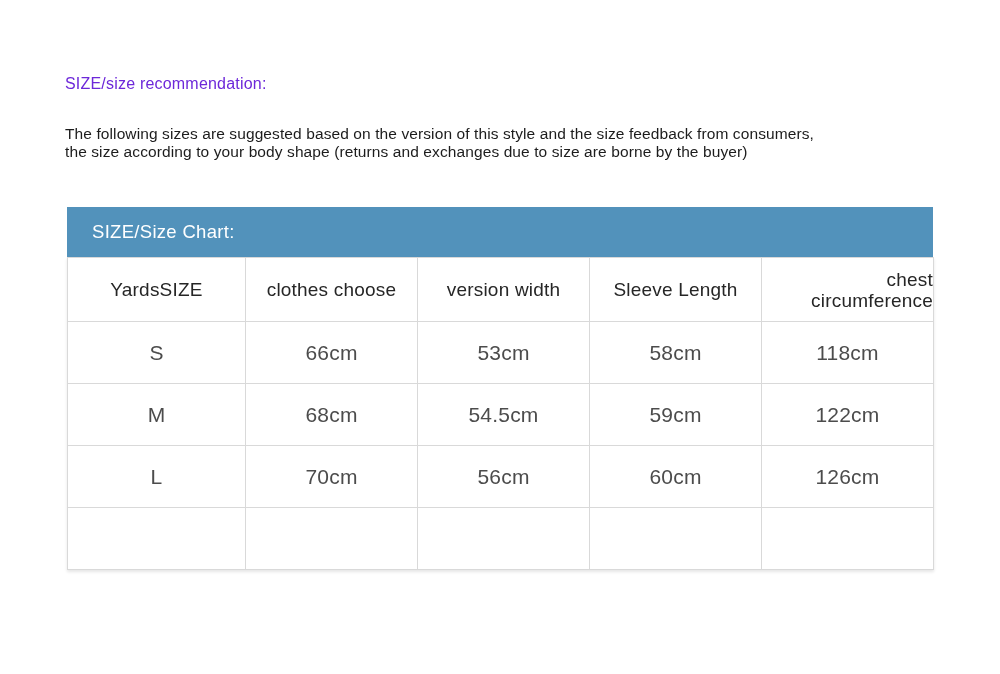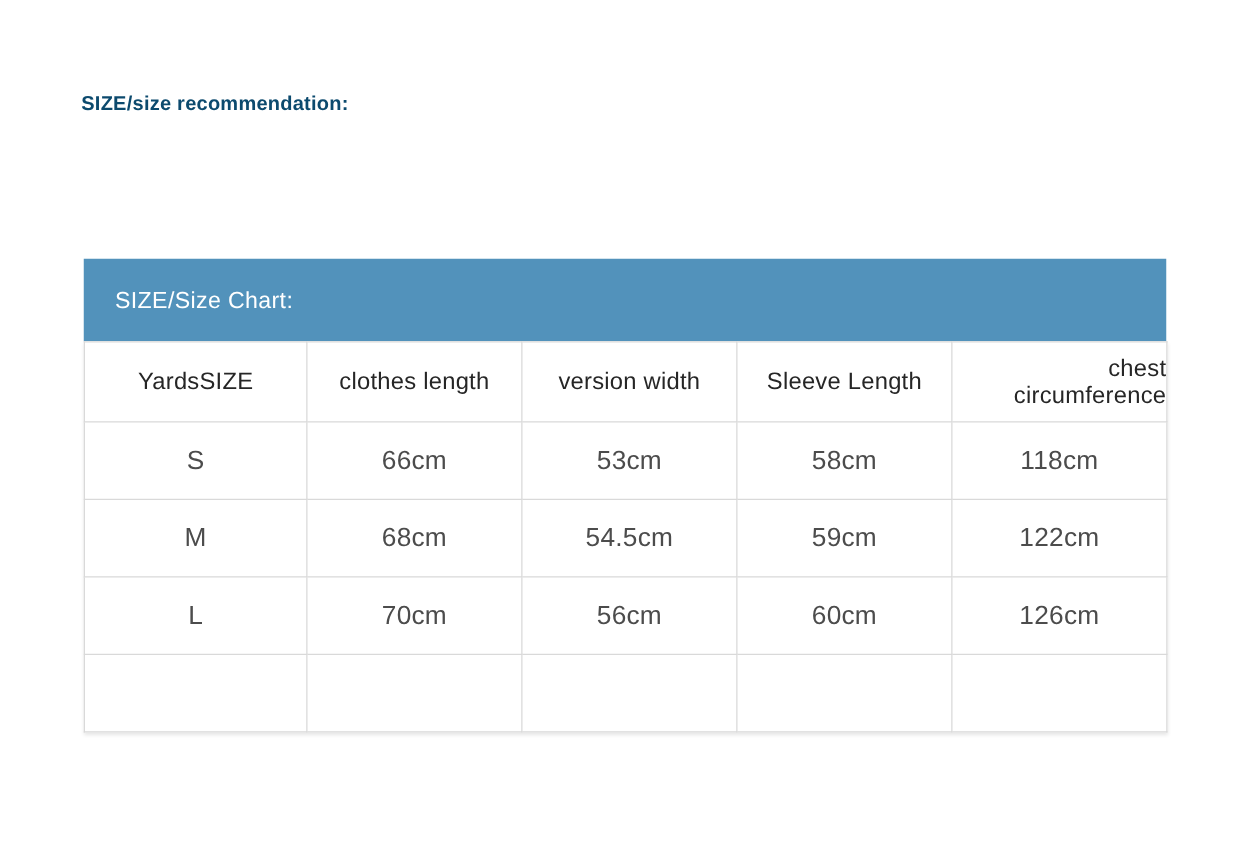--- a/index.html
+++ b/index.html
@@ -13,42 +13,42 @@
     width: 1000px;
     height: 674px;
     background: #ffffff;
     overflow: hidden;
   }
   .page-title {
     position: absolute;
     left: 65px;
     top: 75px;
     font-size: 16px;
-    font-weight: 700;
+    font-weight: 400;
     letter-spacing: 0.2px;
-    color: #0c4a6e;
+    color: #6d28d9;
   }
   .size-note {
     position: absolute;
     left: 65px;
     top: 125px;
     font-size: 15.5px;
     line-height: 17.6px;
     letter-spacing: 0.1px;
     color: #1c1c1c;
   }
   .size-note .note-line { white-space: nowrap; }
   .size-chart {
     position: absolute;
     left: 67px;
     top: 207px;
     width: 866px;
   }
   .chart-header {
-    height: 66px;
+    height: 50px;
     background: #5292bb;
     color: #ffffff;
     font-size: 18.5px;
     letter-spacing: 0.3px;
     display: flex;
     align-items: center;
     padding-left: 25px;
   }
   table.size-table {
     width: 866px;
@@ -84,39 +84,41 @@
   tr.empty-row td { height: 62px; }
 </style>
 </head>
 <body>
 
 <div class="page">
 
   <div class="page-title">SIZE/size recommendation:</div>
 
   <div class="size-note">
+    <div class="note-line">The following sizes are suggested based on the version of this style and the size feedback from consumers,</div>
+    <div class="note-line">the size according to your body shape (returns and exchanges due to size are borne by the buyer)</div>
   </div>
 
   <div class="size-chart">
     <div class="chart-header">
       <span>SIZE/Size Chart:</span>
     </div>
 
     <table class="size-table">
       <colgroup>
         <col style="width:178px">
         <col style="width:172px">
         <col style="width:172px">
         <col style="width:172px">
         <col style="width:172px">
       </colgroup>
       <thead>
         <tr>
           <th>YardsSIZE</th>
-          <th>clothes length</th>
+          <th>clothes choose</th>
           <th>version width</th>
           <th>Sleeve Length</th>
           <th class="th-chest">chest circumference</th>
         </tr>
       </thead>
       <tbody>
         <tr>
           <td>S</td>
           <td>66cm</td>
           <td>53cm</td>

